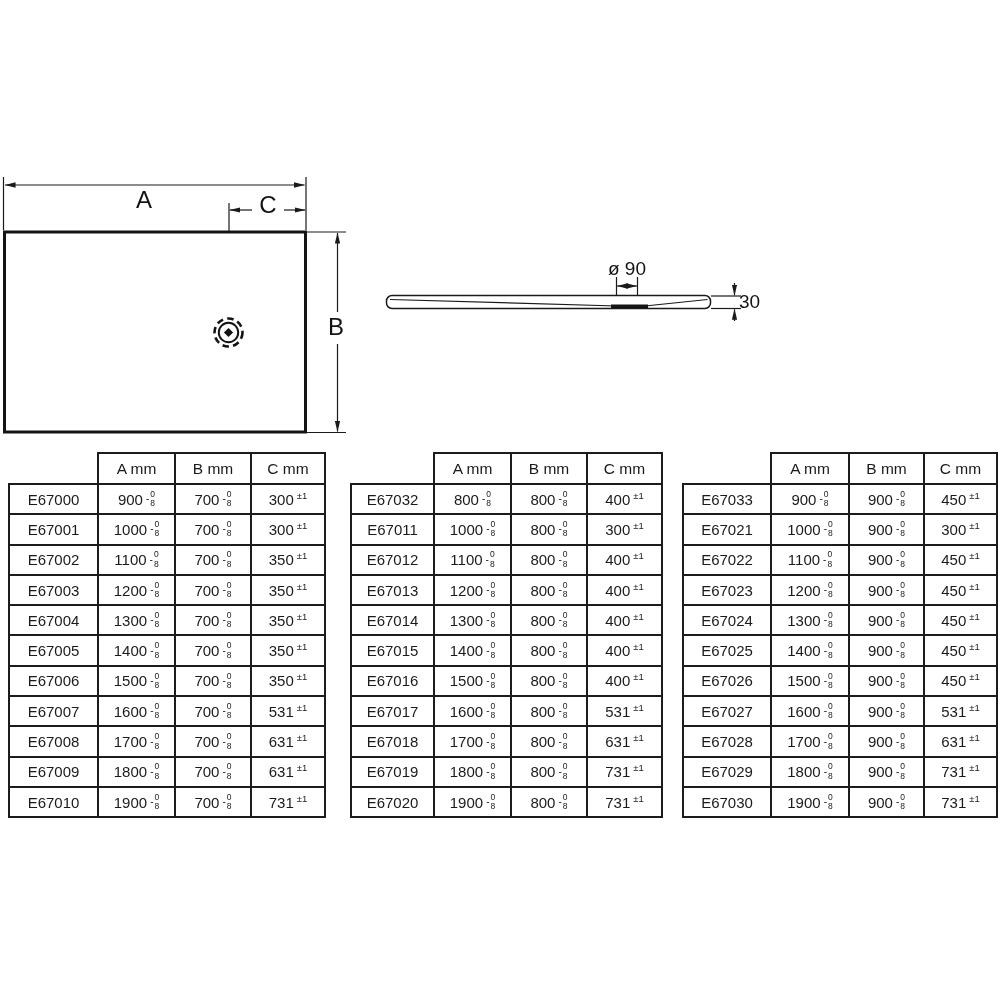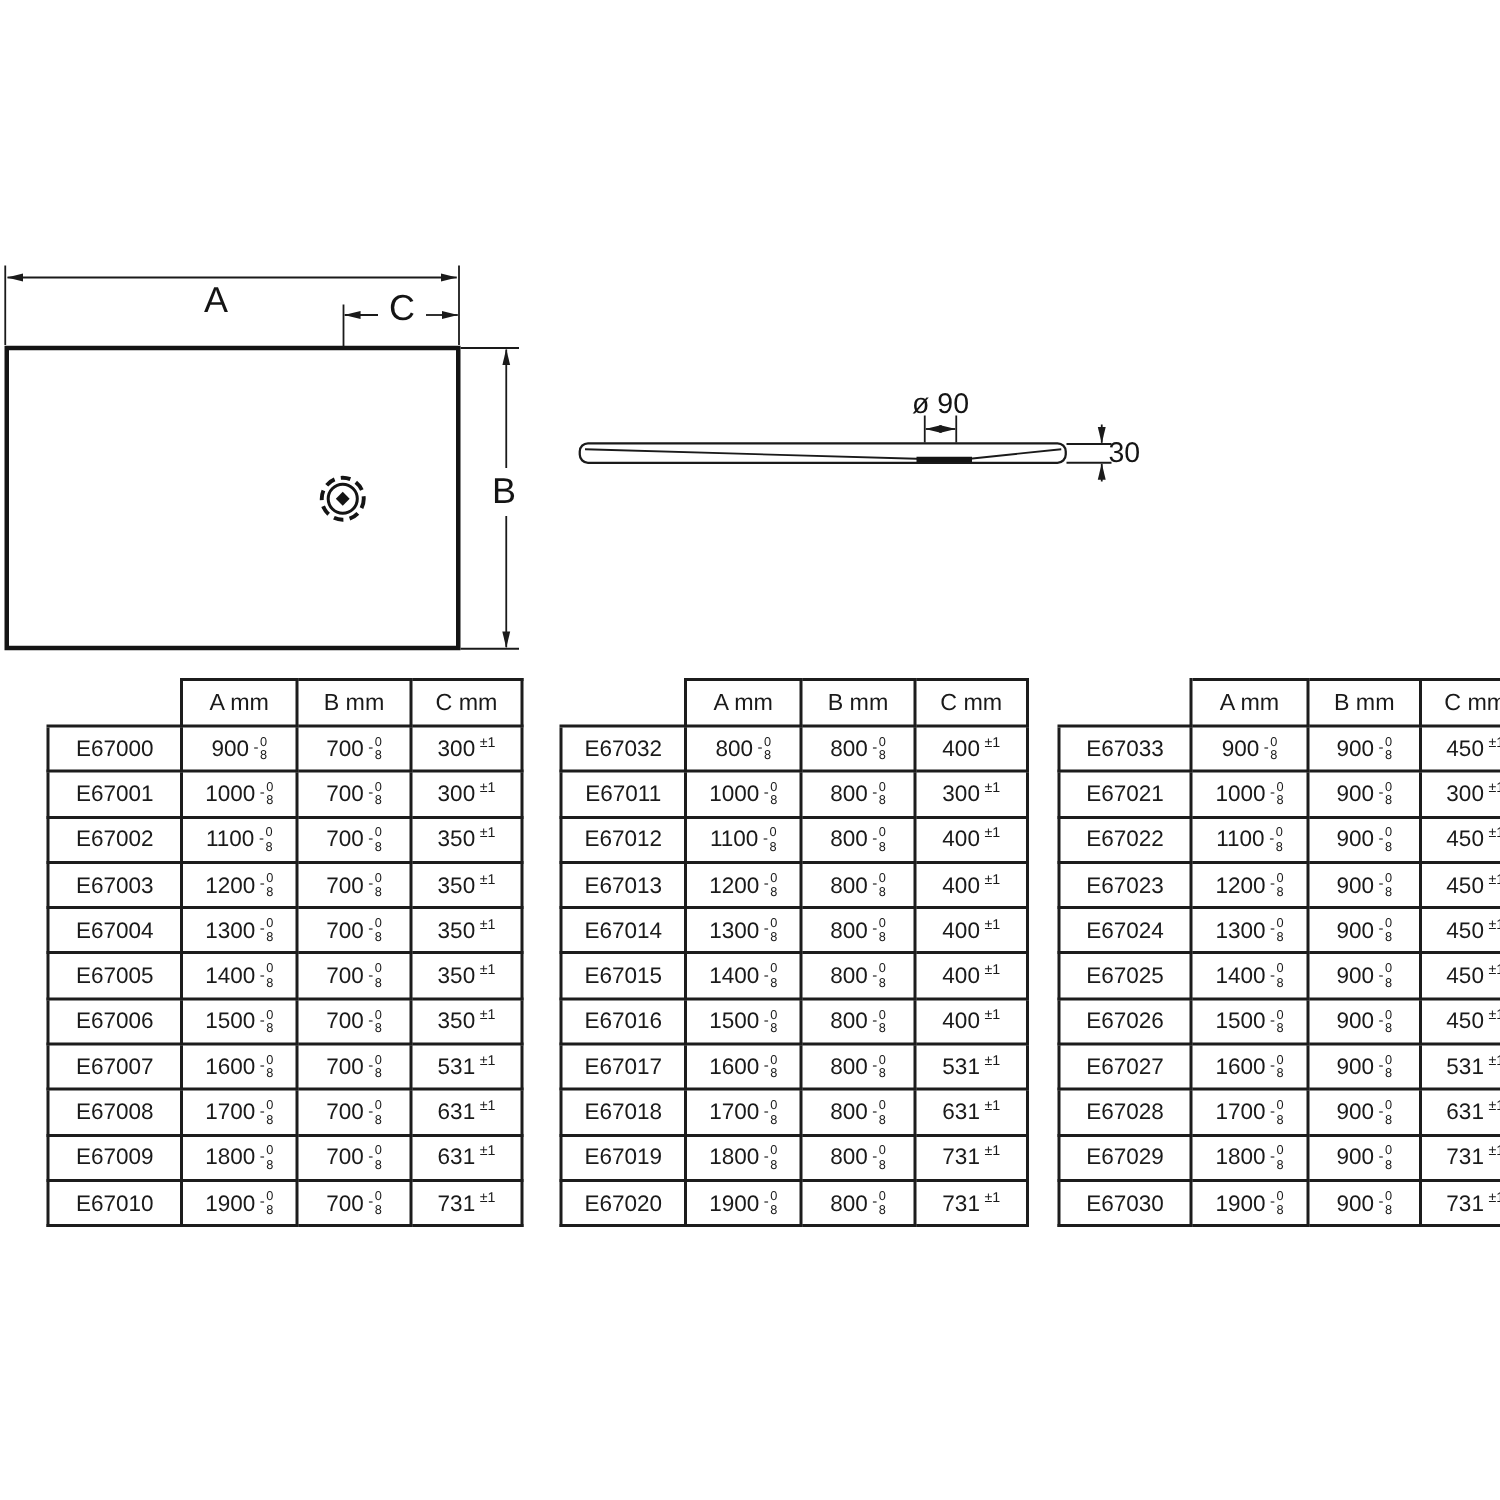--- a/index.html
+++ b/index.html
@@ -16,21 +16,21 @@
   .thin{stroke:#1a1a1a;stroke-width:1.2;fill:none;}
   .thick{stroke:#141414;stroke-width:3;fill:#ffffff;}
   .med{stroke:#1a1a1a;stroke-width:1.5;fill:#ffffff;}
   .dashedring{fill:none;stroke:#141414;stroke-width:2.6;stroke-dasharray:6.5 4.2;}
   .midring{fill:none;stroke:#141414;stroke-width:2;}
   .darkbar{stroke:#141414;stroke-width:3.6;}
   text{fill:#141414;font-family:"Liberation Sans", sans-serif;}
   .biglabel{font-size:24px;text-anchor:middle;}
   .midlabel{font-size:19px;}
   
-  .spec-table{position:absolute;border-collapse:collapse;table-layout:fixed;margin-left:23px;}
+  .spec-table{position:absolute;border-collapse:collapse;table-layout:fixed;}
   .spec-table th,.spec-table td{
     border:2px solid #1c1c1c;
     text-align:center;vertical-align:middle;
     font-weight:normal;padding:0;background:#ffffff;
   }
   .spec-table thead th{height:29px;font-size:15.5px;}
   .spec-table thead th.corner{border-top:none;border-left:none;background:transparent;}
   .spec-table tbody td{height:28.3px;font-size:15px;}
   #table-0{left:8px;top:452px;width:316px;}
   #table-1{left:350px;top:452px;width:311px;}

